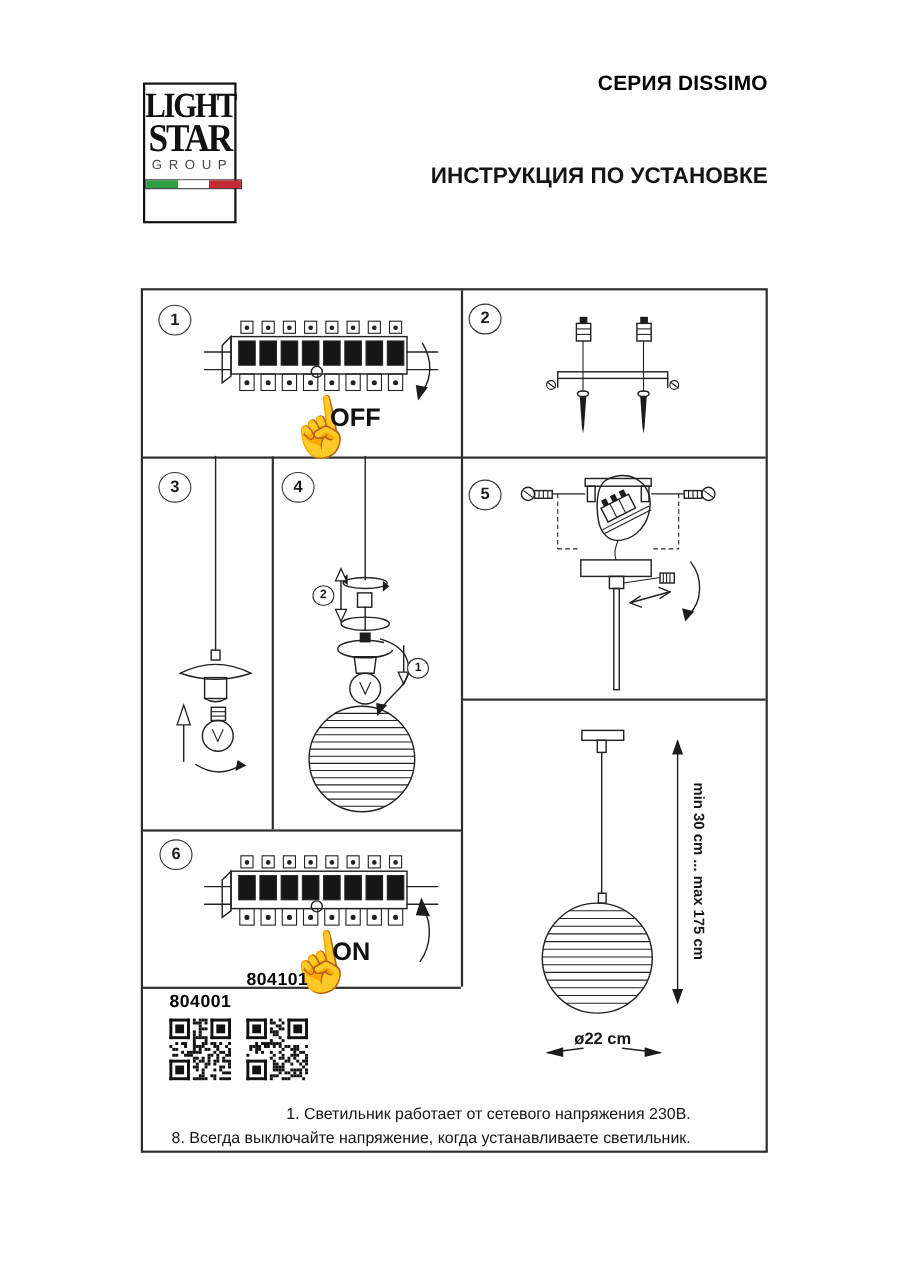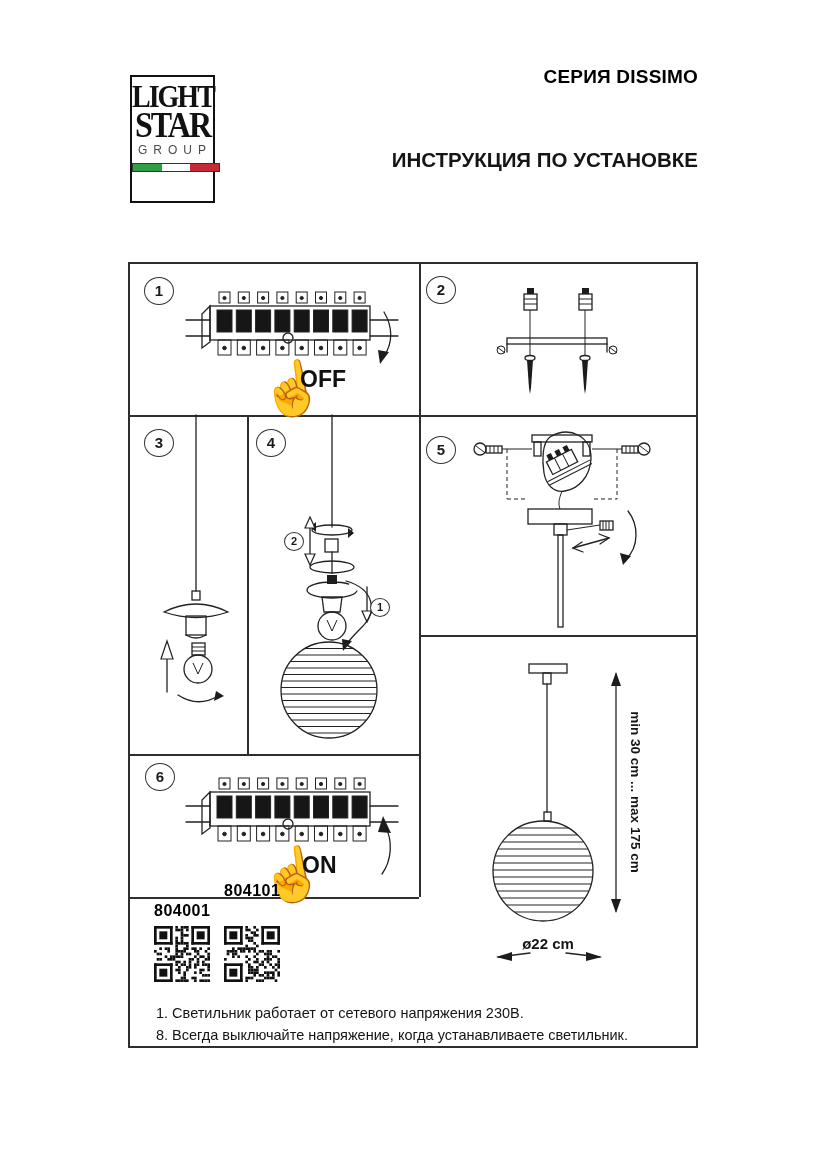--- a/index.html
+++ b/index.html
@@ -24,21 +24,21 @@
   .frame{position:absolute;left:128px;top:262px;width:570px;height:786px;
          border:2px solid #2e2e2e;box-sizing:border-box;background:#fff;}
   .div{position:absolute;background:#2e2e2e;}
   
   .stepnum{position:absolute;width:28px;height:26px;border:1.6px solid #333;border-radius:50%;
            text-align:center;line-height:25px;font-weight:bold;font-size:15px;background:#fff;}
   .callout{position:absolute;width:18px;height:17px;border:1.3px solid #333;border-radius:50%;
            text-align:center;line-height:16px;font-weight:bold;font-size:11px;background:#fff;z-index:3;}
   .switch-label{position:absolute;font-size:23px;font-weight:700;color:#111;}
   .art-num{position:absolute;font-weight:bold;font-size:16px;letter-spacing:0.5px;color:#000000;}
-  .notes{position:absolute;left:26px;top:738px;font-size:14.5px;line-height:22px;color:#141414;}
+  .notes{position:absolute;left:26px;top:738px;font-size:14.5px;line-height:22px;color:#141414;text-align:right;}
   svg{position:absolute;overflow:visible;}
   svg .ln{stroke:#222;stroke-width:1.3;fill:none;stroke-linecap:round;}
   svg .lnth{stroke:#222;stroke-width:1;fill:none;}
   svg .fil{fill:#1c1c1c;stroke:none;}
   svg .hollow{fill:#fff;stroke:#222;stroke-width:1.2;}
   svg .dash{stroke:#222;stroke-width:1;fill:none;stroke-dasharray:4 3;}
   svg text{font-family:"Liberation Sans",sans-serif;fill:#161616;stroke:none;}
   .qr{background:#fff;}
 </style>
 </head>

